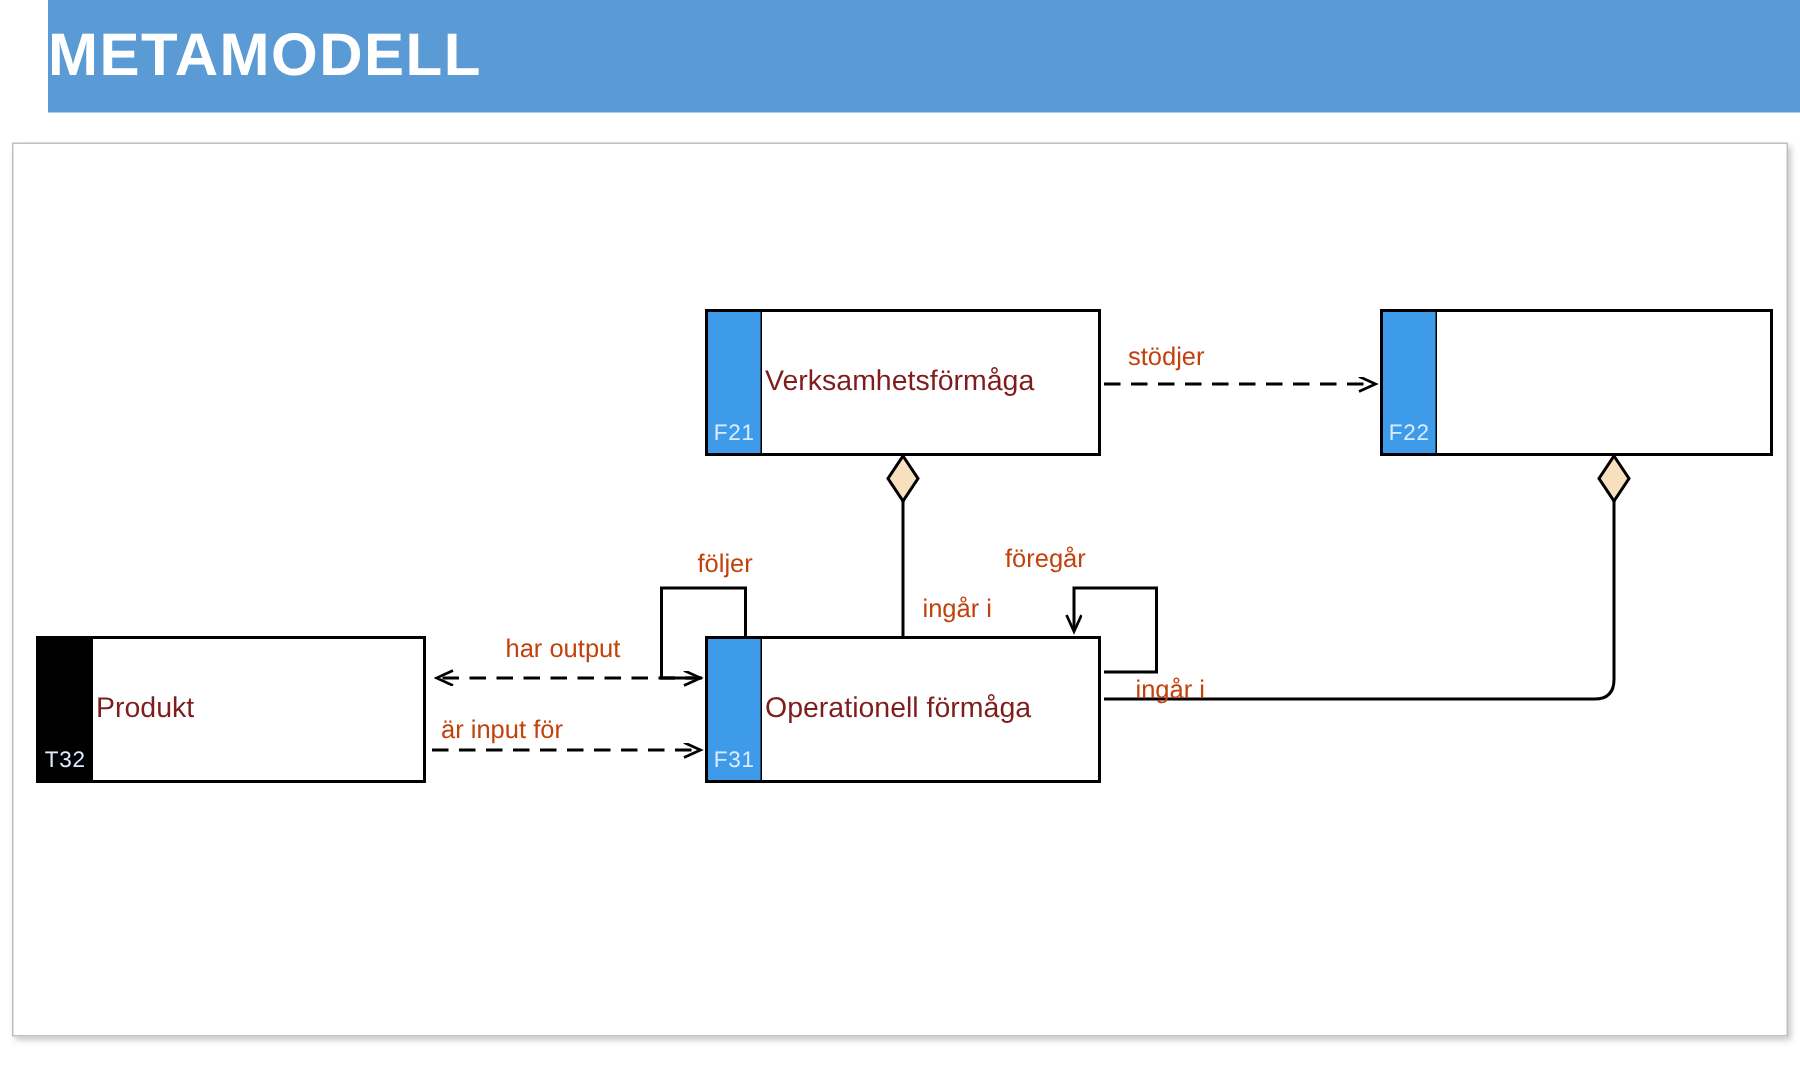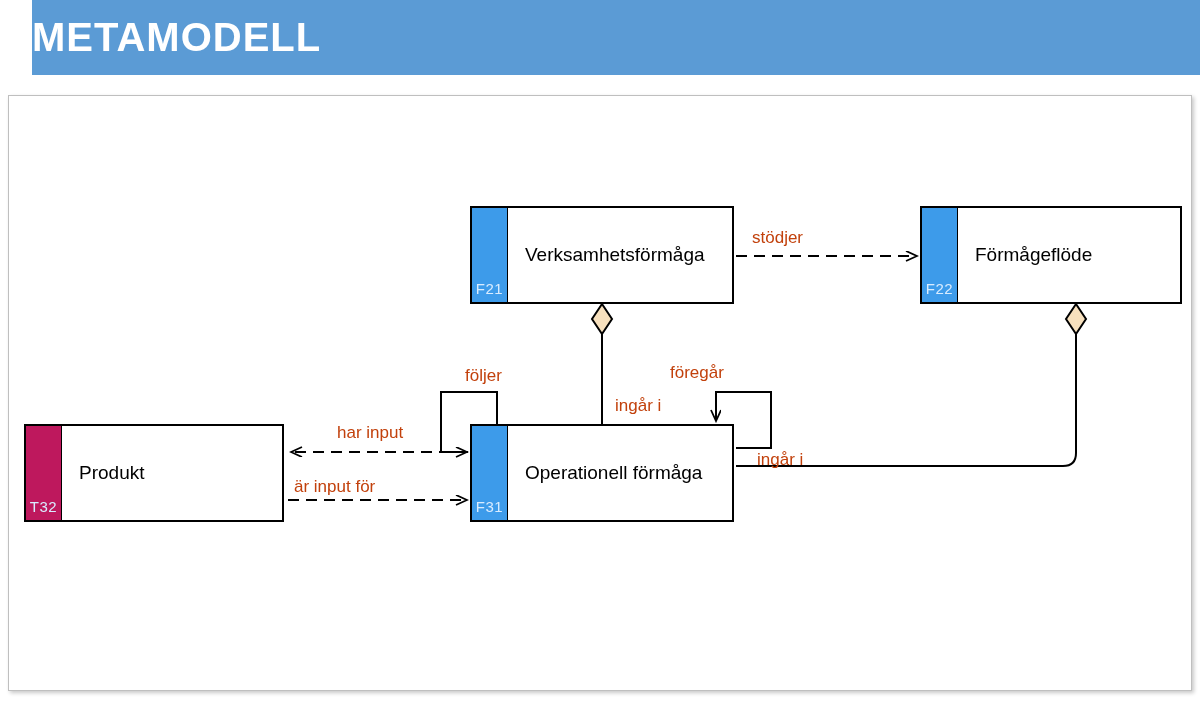--- a/index.html
+++ b/index.html
@@ -71,39 +71,39 @@
   }
   .entity .tag-col {
     width: 36px;
     flex: 0 0 36px;
     position: relative;
     border-right: 1px solid #000000;
     box-sizing: border-box;
     padding-left: 32px;
   }
   .entity .tag-col.blue  { background: #3d9bea; }
-  .entity .tag-col.navy  { background: #be185d; }
+  .entity .tag-col.navy  { background: #000000; }
   .entity .tag-text {
     position: absolute;
     left: 0;
     right: 0;
     bottom: 5px;
     text-align: center;
     color: #d9ecff;
     font-size: 15px;
     font-family: "Liberation Sans", sans-serif;
     letter-spacing: 0.5px;
   }
   .entity .name-col {
     flex: 1 1 auto;
     display: flex;
     align-items: center;
-    padding-left: 17px;
+    padding-left: 2px;
     font-size: 19px;
-    color: #000000;
+    color: #7f1d1d;
     font-family: "Liberation Sans", sans-serif;
     white-space: nowrap;
   }
 
   
   .edge-label {
     position: absolute;
     font-size: 17px;
     color: #c2410c;
     font-family: "Liberation Sans", sans-serif;
@@ -151,21 +151,20 @@
   <div class="tag-col blue">
     <span class="tag-text">F21</span>
   </div>
   <div class="name-col">Verksamhetsförmåga</div>
 </div>
 
 <div class="entity" id="ent-F22" style="left:920px; top:206px; width:262px; height:98px;">
   <div class="tag-col blue">
     <span class="tag-text">F22</span>
   </div>
-  <div class="name-col">Förmågeflöde</div>
 </div>
 
 <div class="entity" id="ent-T32" style="left:24px; top:424px; width:260px; height:98px;">
   <div class="tag-col navy">
     <span class="tag-text">T32</span>
   </div>
   <div class="name-col">Produkt</div>
 </div>
 
 <div class="entity" id="ent-F31" style="left:470px; top:424px; width:264px; height:98px;">
@@ -174,19 +173,19 @@
   </div>
   <div class="name-col">Operationell förmåga</div>
 </div>
 
 <div class="edge-label" style="left:752px; top:228px;">stödjer</div>
 
 <div class="edge-label" style="left:615px; top:396px;">ingår i</div>
 
 <div class="edge-label" style="left:757px; top:450px;">ingår i</div>
 
-<div class="edge-label" style="left:337px; top:423px;">har input</div>
+<div class="edge-label" style="left:337px; top:423px;">har output</div>
 
 <div class="edge-label" style="left:294px; top:477px;">är input för</div>
 
 <div class="edge-label" style="left:445px; top:366px;margin-left:20px;">följer</div>
 
 <div class="edge-label" style="left:670px; top:363px;">föregår</div>
 
 </body></html>

